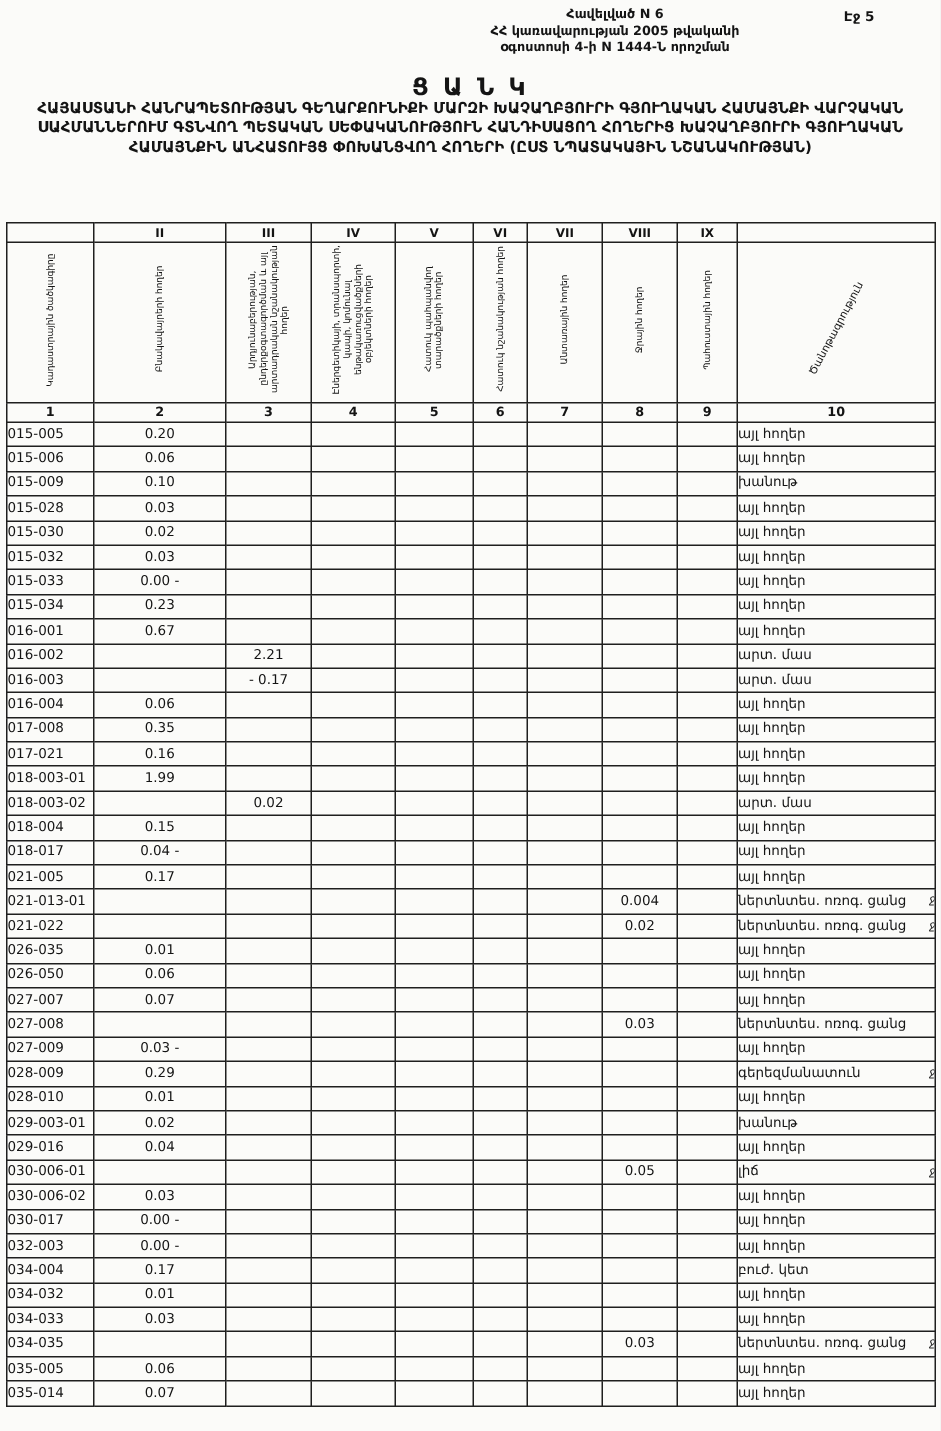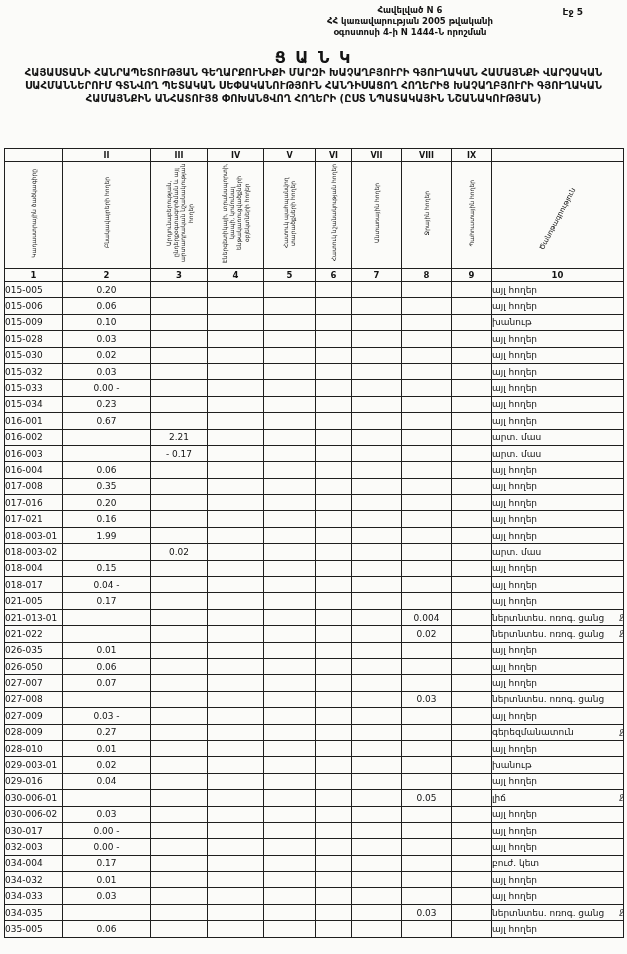--- a/index.html
+++ b/index.html
@@ -247,32 +247,20 @@
           <td class="value-cell"></td>
           <td class="value-cell"></td>
           <td class="value-cell"></td>
           <td class="value-cell"></td>
           <td class="value-cell"></td>
           <td class="value-cell"></td>
           <td class="value-cell"></td>
           <td class="note-cell"><span>այլ հողեր</span></td>
         </tr>
         <tr>
-          <td class="code-cell">017-016</td>
-          <td class="value-cell">0.20</td>
-          <td class="value-cell"></td>
-          <td class="value-cell"></td>
-          <td class="value-cell"></td>
-          <td class="value-cell"></td>
-          <td class="value-cell"></td>
-          <td class="value-cell"></td>
-          <td class="value-cell"></td>
-          <td class="note-cell"><span>այլ հողեր</span></td>
-        </tr>
-        <tr>
           <td class="code-cell">017-021</td>
           <td class="value-cell">0.16</td>
           <td class="value-cell"></td>
           <td class="value-cell"></td>
           <td class="value-cell"></td>
           <td class="value-cell"></td>
           <td class="value-cell"></td>
           <td class="value-cell"></td>
           <td class="value-cell"></td>
           <td class="note-cell"><span>այլ հողեր</span></td>
@@ -416,21 +404,21 @@
           <td class="value-cell"></td>
           <td class="value-cell"></td>
           <td class="value-cell"></td>
           <td class="value-cell"></td>
           <td class="value-cell"></td>
           <td class="value-cell"></td>
           <td class="note-cell"><span>այլ հողեր</span></td>
         </tr>
         <tr>
           <td class="code-cell">028-009</td>
-          <td class="value-cell">0.27</td>
+          <td class="value-cell">0.29</td>
           <td class="value-cell"></td>
           <td class="value-cell"></td>
           <td class="value-cell"></td>
           <td class="value-cell"></td>
           <td class="value-cell"></td>
           <td class="value-cell"></td>
           <td class="value-cell"></td>
           <td class="note-cell"><span>գերեզմանատուն</span><span class="mark">ջ</span></td>
         </tr>
         <tr>
@@ -561,20 +549,32 @@
           <td class="value-cell"></td>
           <td class="value-cell"></td>
           <td class="value-cell"></td>
           <td class="value-cell">0.03</td>
           <td class="value-cell"></td>
           <td class="note-cell"><span>ներտնտես. ոռոգ. ցանց</span><span class="mark">ջ</span></td>
         </tr>
         <tr>
           <td class="code-cell">035-005</td>
           <td class="value-cell">0.06</td>
+          <td class="value-cell"></td>
+          <td class="value-cell"></td>
+          <td class="value-cell"></td>
+          <td class="value-cell"></td>
+          <td class="value-cell"></td>
+          <td class="value-cell"></td>
+          <td class="value-cell"></td>
+          <td class="note-cell"><span>այլ հողեր</span></td>
+        </tr>
+        <tr>
+          <td class="code-cell">035-014</td>
+          <td class="value-cell">0.07</td>
           <td class="value-cell"></td>
           <td class="value-cell"></td>
           <td class="value-cell"></td>
           <td class="value-cell"></td>
           <td class="value-cell"></td>
           <td class="value-cell"></td>
           <td class="value-cell"></td>
           <td class="note-cell"><span>այլ հողեր</span></td>
         </tr>
       </tbody>

